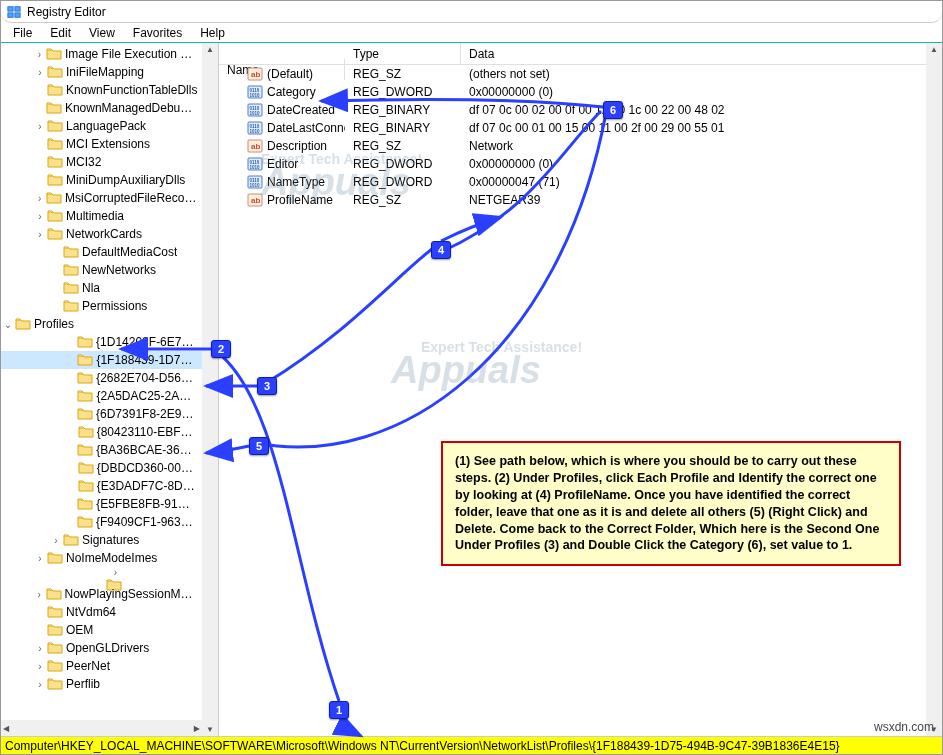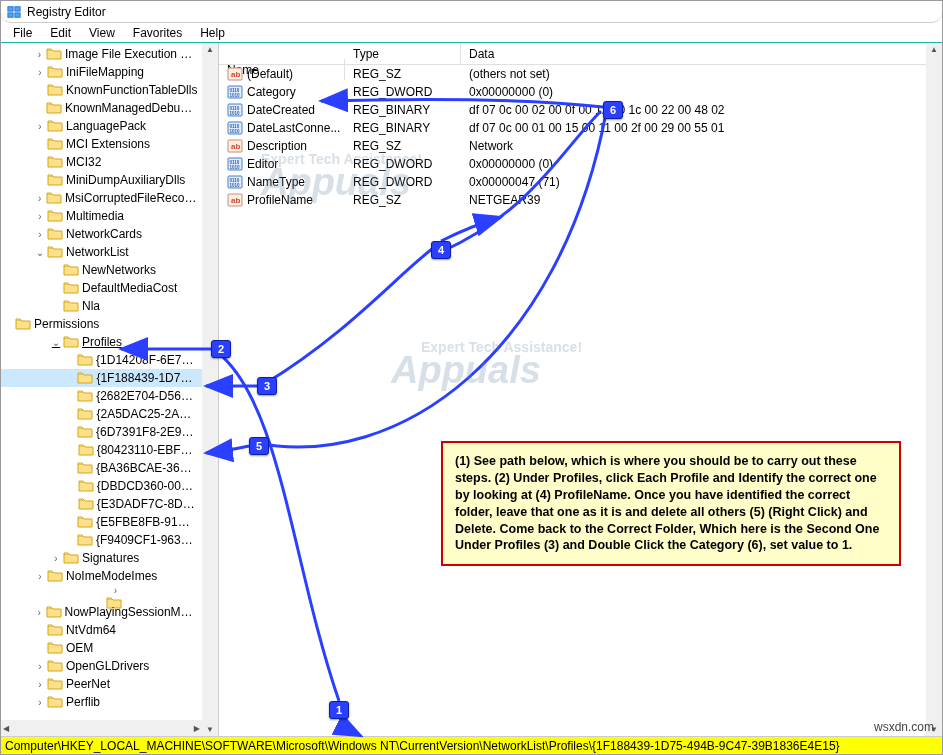--- a/index.html
+++ b/index.html
@@ -23,21 +23,21 @@
 .list-header { display: flex; border-bottom: 1px solid #e0e0e0; height: 22px; align-items: center; }
 .list-header .col { padding: 0 8px; border-right: 1px solid #e0e0e0; height: 100%; display: flex; align-items: center; }
 .col-name { width: 126px; margin-top: 32px; }
 .col-type { width: 116px; }
 .col-data { flex: 1; }
 .list-body .row { display: flex; height: 18px; align-items: center; cursor: default; }
 .list-body .row .cell { padding: 0 8px; white-space: nowrap; overflow: hidden; text-overflow: ellipsis; }
 .list-body .row .name-cell { width: 126px; display: flex; align-items: center; gap: 4px; }
 .list-body .row .type-cell { width: 116px; }
 .list-body .row .data-cell { flex: 1; }
-.value-icon { width: 16px; height: 16px; display: inline-flex; align-items: center; justify-content: center; flex-shrink: 0; }
+.value-icon { width: 16px; height: 16px; display: inline-flex; align-items: center; justify-content: center; flex-shrink: 0; margin-left: 20px; }
 .statusbar { height: 18px; display: flex; align-items: center; padding: 0 4px; border-top: 1px solid #ccc; background: #feff00; font-size: 12px; white-space: nowrap; overflow: hidden; }
 .statusbar .path1 { color: #000; }
 .statusbar .path2 { color: #000; }
 .scrollbar-v { position: absolute; right: 0; top: 0; bottom: 0; width: 16px; background: #f0f0f0; display: flex; flex-direction: column; align-items: center; justify-content: space-between; padding: 2px 0; }
 .scrollbar-v .arrow { font-size: 8px; color: #555; }
 .scrollbar-h { position: absolute; left: 0; right: 16px; bottom: 0; height: 16px; background: #f0f0f0; display: flex; align-items: center; justify-content: space-between; padding: 0 2px; }
 .scrollbar-h .arrow { font-size: 8px; color: #555; }
 .tree .scrollbar-h { display: flex; }
 .tree .tree-inner { position: absolute; left: 0; right: 16px; top: 0; bottom: 16px; overflow: hidden; }
 
@@ -182,71 +182,61 @@
         <div class="tree-row" style="padding-left: 32px;">
           <span class="expander closed"></span>
           <span class="folder-icon">
   <svg class="folder" viewBox="0 0 16 14">
               <path d="M1 3 L6 3 L7 4 L15 4 L15 12 L1 12 Z" fill="#ffe08a" stroke="#d4a814"></path>
               <path d="M1 3 L1 2 L5 2 L6 3" fill="#ffe8a8" stroke="#d4a814"></path>
             </svg>
 </span>
           <span class="label">NetworkCards</span>
         </div>
-        <div class="tree-row" style="padding-left: 32px;">
-          <span class="expander open"></span>
-          <span class="folder-icon">
-  <svg class="folder" viewBox="0 0 16 14">
-              <path d="M1 3 L6 3 L7 4 L15 4 L15 12 L1 12 Z" fill="#ffe08a" stroke="#d4a814"></path>
-              <path d="M1 3 L1 2 L5 2 L6 3" fill="#ffe8a8" stroke="#d4a814"></path>
-            </svg>
-</span>
-          <span class="label">NetworkList</span>
-        </div>
         <div class="tree-row" style="padding-left: 48px;">
           <span class="expander "></span>
           <span class="folder-icon">
   <svg class="folder" viewBox="0 0 16 14">
               <path d="M1 3 L6 3 L7 4 L15 4 L15 12 L1 12 Z" fill="#ffe08a" stroke="#d4a814"></path>
               <path d="M1 3 L1 2 L5 2 L6 3" fill="#ffe8a8" stroke="#d4a814"></path>
             </svg>
 </span>
+          <span class="label">DefaultMediaCost</span>
+        </div>
+        <div class="tree-row" style="padding-left: 48px;">
+          <span class="expander "></span>
+          <span class="folder-icon">
+  <svg class="folder" viewBox="0 0 16 14">
+              <path d="M1 3 L6 3 L7 4 L15 4 L15 12 L1 12 Z" fill="#ffe08a" stroke="#d4a814"></path>
+              <path d="M1 3 L1 2 L5 2 L6 3" fill="#ffe8a8" stroke="#d4a814"></path>
+            </svg>
+</span>
           <span class="label">NewNetworks</span>
         </div>
         <div class="tree-row" style="padding-left: 48px;">
           <span class="expander "></span>
           <span class="folder-icon">
   <svg class="folder" viewBox="0 0 16 14">
               <path d="M1 3 L6 3 L7 4 L15 4 L15 12 L1 12 Z" fill="#ffe08a" stroke="#d4a814"></path>
               <path d="M1 3 L1 2 L5 2 L6 3" fill="#ffe8a8" stroke="#d4a814"></path>
             </svg>
 </span>
-          <span class="label">DefaultMediaCost</span>
+          <span class="label">Nla</span>
         </div>
         <div class="tree-row" style="padding-left: 48px;">
           <span class="expander "></span>
           <span class="folder-icon">
   <svg class="folder" viewBox="0 0 16 14">
               <path d="M1 3 L6 3 L7 4 L15 4 L15 12 L1 12 Z" fill="#ffe08a" stroke="#d4a814"></path>
               <path d="M1 3 L1 2 L5 2 L6 3" fill="#ffe8a8" stroke="#d4a814"></path>
             </svg>
 </span>
-          <span class="label">Nla</span>
+          <span class="label">Permissions</span>
         </div>
         <div class="tree-row" style="">
-          <span class="expander "></span>
-          <span class="folder-icon">
-  <svg class="folder" viewBox="0 0 16 14">
-              <path d="M1 3 L6 3 L7 4 L15 4 L15 12 L1 12 Z" fill="#ffe08a" stroke="#d4a814"></path>
-              <path d="M1 3 L1 2 L5 2 L6 3" fill="#ffe8a8" stroke="#d4a814"></path>
-            </svg>
-</span>
-          <span class="label">Permissions</span>
-        </div>
-        <div class="tree-row" style="padding-left: 48px; text-decoration: underline;">
           <span class="expander open"></span>
           <span class="folder-icon">
   <svg class="folder" viewBox="0 0 16 14">
               <path d="M1 3 L6 3 L7 4 L15 4 L15 12 L1 12 Z" fill="#ffe08a" stroke="#d4a814"></path>
               <path d="M1 3 L1 2 L5 2 L6 3" fill="#ffe8a8" stroke="#d4a814"></path>
             </svg>
 </span>
           <span class="label">Profiles</span>
         </div>
         <div class="tree-row" style="padding-left: 64px;">

